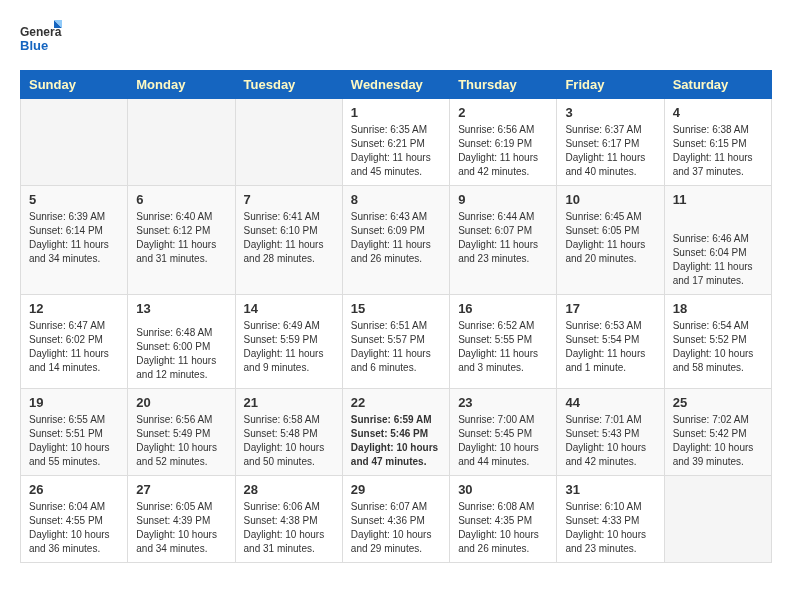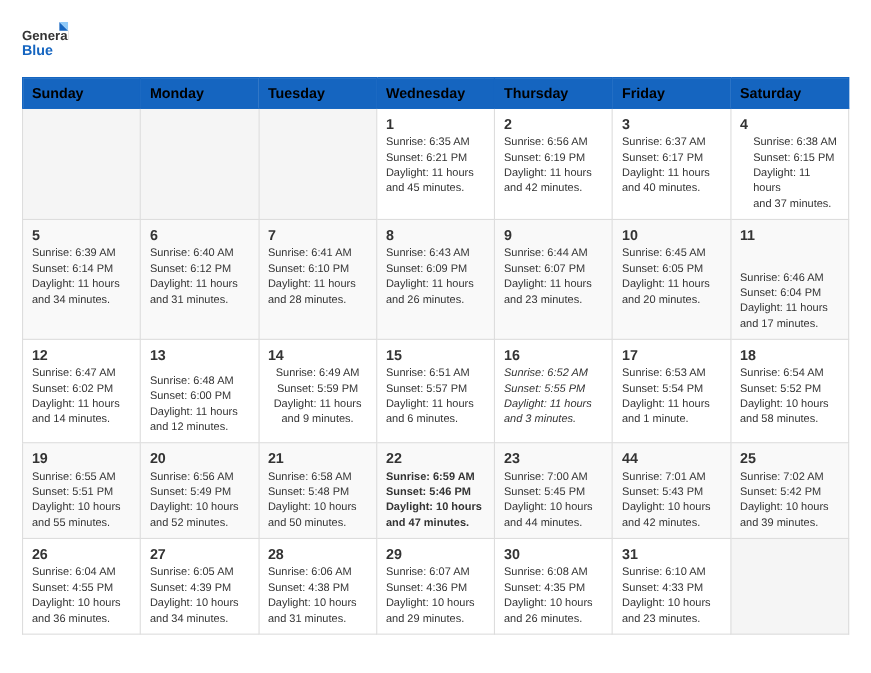--- a/index.html
+++ b/index.html
@@ -32,21 +32,21 @@
       font-size: 16px;
       color: #555;
     }
     .calendar {
       width: 100%;
       border-collapse: collapse;
       border: 1px solid #ccc;
     }
     .calendar th {
       background-color: #1565c0;
-      color: #000000;
+      color: #fef9c3;
       text-align: left;
       padding: 6px 8px;
       font-size: 13px;
       font-weight: bold;
       border: 1px solid #1565c0;
     }
     .calendar td {
       vertical-align: top;
       padding: 6px 8px;
       border: 1px solid #ddd;
@@ -126,21 +126,21 @@
         </td>
         <td>
           <div class="day-number">3</div>
           <div class="day-info" style="white-space: pre-line;">Sunrise: 6:37 AM
 Sunset: 6:17 PM
 Daylight: 11 hours
 and 40 minutes.</div>
         </td>
         <td>
           <div class="day-number">4</div>
-          <div class="day-info" style="white-space: pre-line; margin-left: 12px;">Sunrise: 6:38 AM
+          <div class="day-info" style="white-space: pre-line;">Sunrise: 6:38 AM
 Sunset: 6:15 PM
 Daylight: 11 hours
 and 37 minutes.</div>
         </td>
       </tr>
       <tr>
         <td>
           <div class="day-number">5</div>
           <div class="day-info" style="white-space: pre-line;">Sunrise: 6:39 AM
 Sunset: 6:14 PM
@@ -200,35 +200,35 @@
         </td>
         <td>
           <div class="day-number">13</div>
           <div class="day-info" style="white-space: pre-line; margin-top: 10px;">Sunrise: 6:48 AM
 Sunset: 6:00 PM
 Daylight: 11 hours
 and 12 minutes.</div>
         </td>
         <td>
           <div class="day-number">14</div>
-          <div class="day-info" style="white-space: pre-line; text-align: center;">Sunrise: 6:49 AM
+          <div class="day-info" style="white-space: pre-line;">Sunrise: 6:49 AM
 Sunset: 5:59 PM
 Daylight: 11 hours
 and 9 minutes.</div>
         </td>
         <td>
           <div class="day-number">15</div>
           <div class="day-info" style="white-space: pre-line;">Sunrise: 6:51 AM
 Sunset: 5:57 PM
 Daylight: 11 hours
 and 6 minutes.</div>
         </td>
         <td>
           <div class="day-number">16</div>
-          <div class="day-info" style="white-space: pre-line; font-style: italic;">Sunrise: 6:52 AM
+          <div class="day-info" style="white-space: pre-line;">Sunrise: 6:52 AM
 Sunset: 5:55 PM
 Daylight: 11 hours
 and 3 minutes.</div>
         </td>
         <td>
           <div class="day-number">17</div>
           <div class="day-info" style="white-space: pre-line;">Sunrise: 6:53 AM
 Sunset: 5:54 PM
 Daylight: 11 hours
 and 1 minute.</div>

